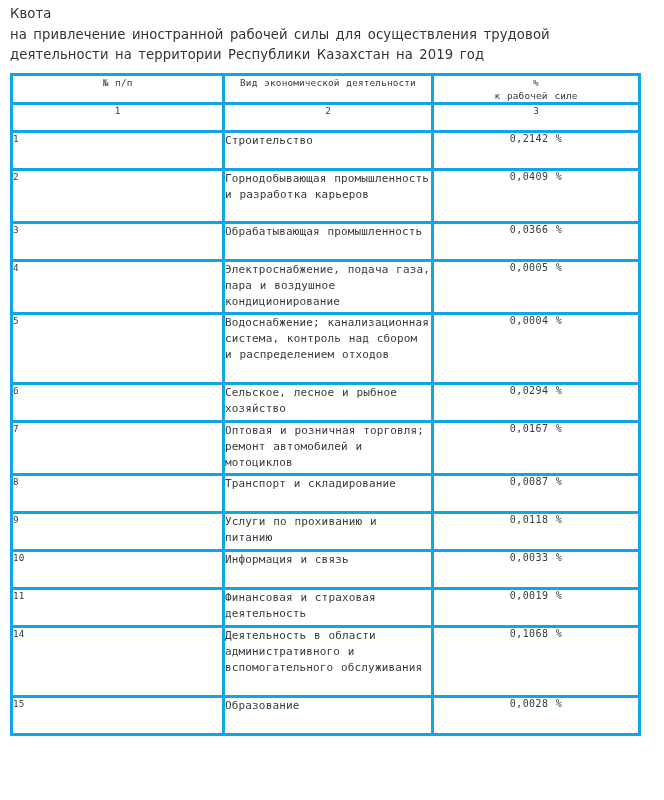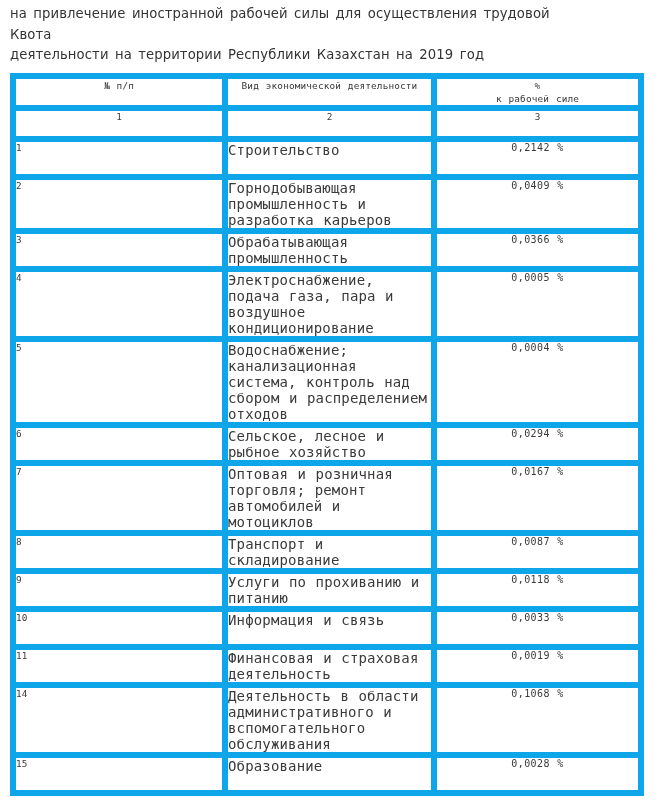--- a/index.html
+++ b/index.html
@@ -50,21 +50,21 @@
     border-collapse: collapse;
     table-layout: fixed;
     font-size: 9.3px;
     color: #3a3a3a;
   }
   table.quota col.c-num   { width: 212px; }
   table.quota col.c-name  { width: 209px; }
   table.quota col.c-pct   { width: 207px; }
 
   table.quota td, table.quota th {
-    border: 6px solid #0ea5e9;
+    border: 3px solid #0ea5e9;
     padding: 0;
     vertical-align: top;
     font-weight: normal;
   }
 
   
   .hdr-cell {
     text-align: center;
     padding: 8px 6px 9px 6px;
     line-height: 13px;
@@ -87,21 +87,21 @@
   
   .cell-idx {
     padding: 9px 0 0 8px;
     font-size: 9.3px;
     color: #3a3a3a;
     letter-spacing: 0.2px;
   }
   .cell-name {
     padding: 9px 10px 8px 10px;
     line-height: 16px;
-    font-size: 14px;
+    font-size: 11px;
     color: #3a3a3a;
     letter-spacing: 0.15px;
     word-spacing: 0.9px;
   }
   .cell-pct {
     text-align: center;
     padding: 9px 0 0 0;
     font-size: 10px;
     color: #3a3a3a;
     letter-spacing: 0.4px;
@@ -111,22 +111,22 @@
   tr.data-row { height: 38px; }
   tr.data-row.tall-2 { height: 53px; }
   tr.data-row.tall-3 { height: 70px; }
 </style>
 </head>
 <body>
 
 <div class="page">
 
   <div class="doc-title">
+    <span class="line">Квота</span>
     <span class="line justify">на привлечение иностранной рабочей силы для осуществления трудовой</span>
-    <span class="line">Квота</span>
     <span class="line justify">деятельности на территории Республики Казахстан на 2019 год</span>
   </div>
 
   <div class="table-wrap">
     <table class="quota">
       <colgroup>
         <col class="c-num">
         <col class="c-name">
         <col class="c-pct">
       </colgroup>

